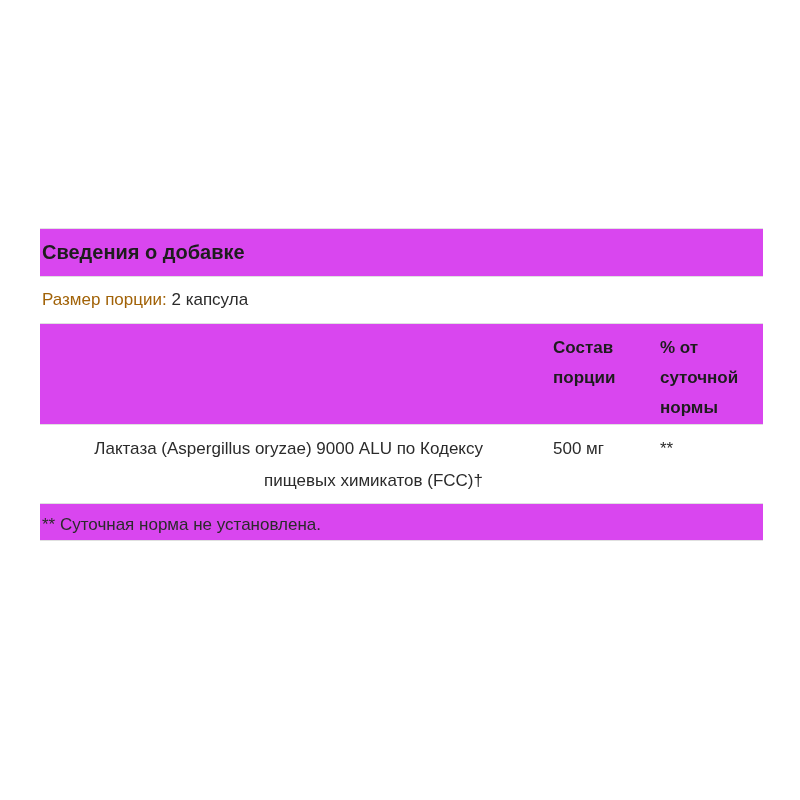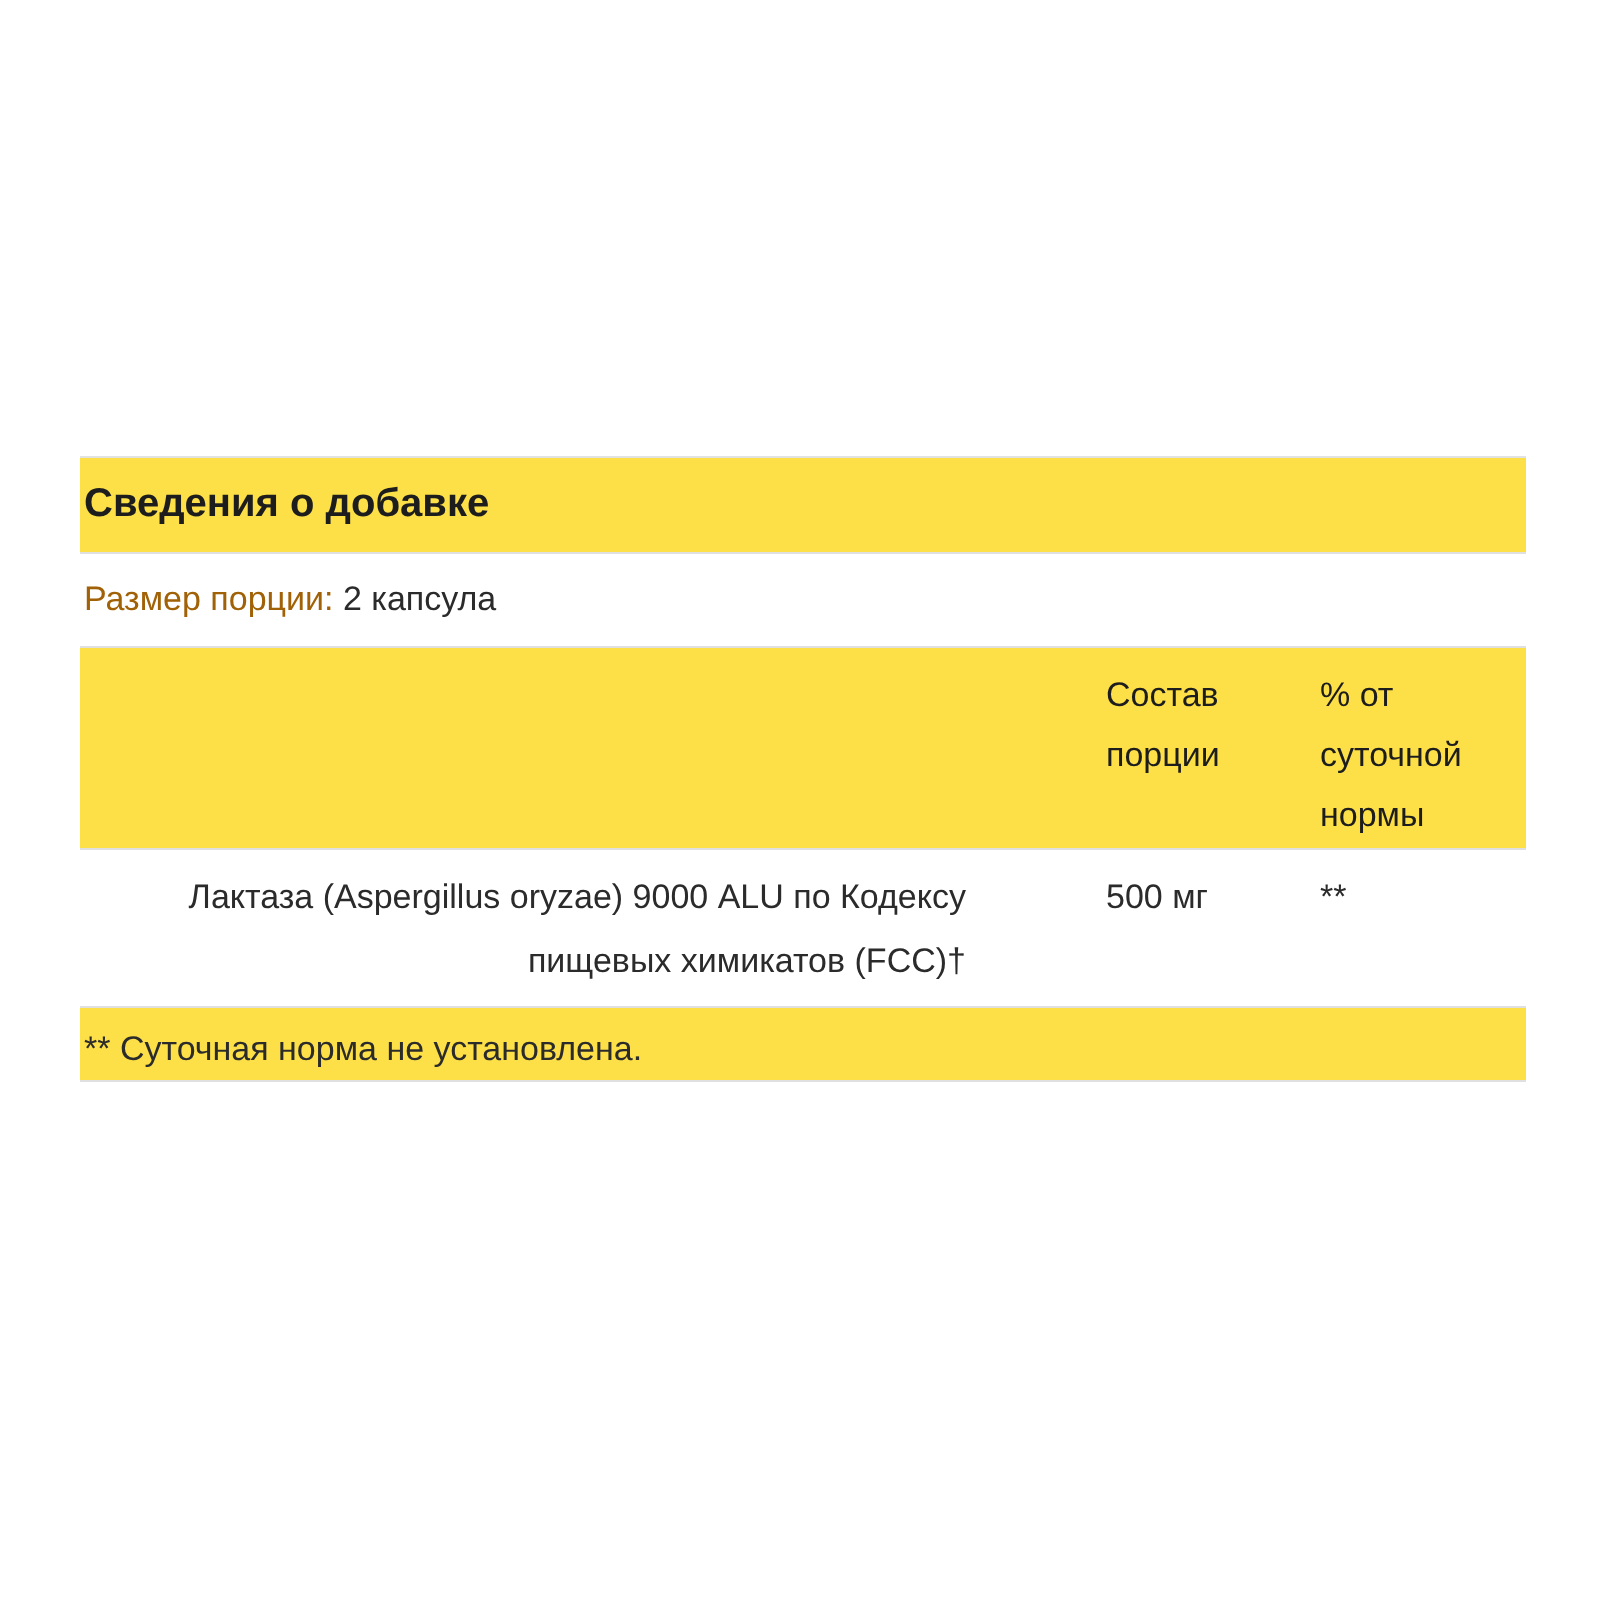--- a/index.html
+++ b/index.html
@@ -15,21 +15,21 @@
     position: absolute;
     left: 40px;
     top: 228px;
     width: 723px;
     font-size: 17px;
   }
   .band {
     border-bottom: 1px solid #e0e0e0;
   }
   .band.tinted {
-    background: #fde047;
+    background: #d946ef;
   }
   .sec-title {
     border-top: 1px solid #e2e2e2;
     padding: 12px 2px 13px 2px;
     font-size: 20px;
     line-height: 22px;
     font-weight: bold;
     color: #1d1d1d;
   }
   .sec-serving {
@@ -50,21 +50,21 @@
   }
   .col-amt {
     width: 107px;
   }
   .col-dv {
     width: 103px;
   }
   .sec-header {
     padding: 9px 0 0 0;
     min-height: 101px;
-    font-weight: normal;
+    font-weight: bold;
     line-height: 30px;
     color: #1d1d1d;
   }
   .sec-row {
     padding: 8px 0 6px 0;
     line-height: 32px;
   }
   .sec-row .col-name { padding-left: 2px; text-align: right; }
   .sec-foot {
     padding: 6px 2px 0 2px;

